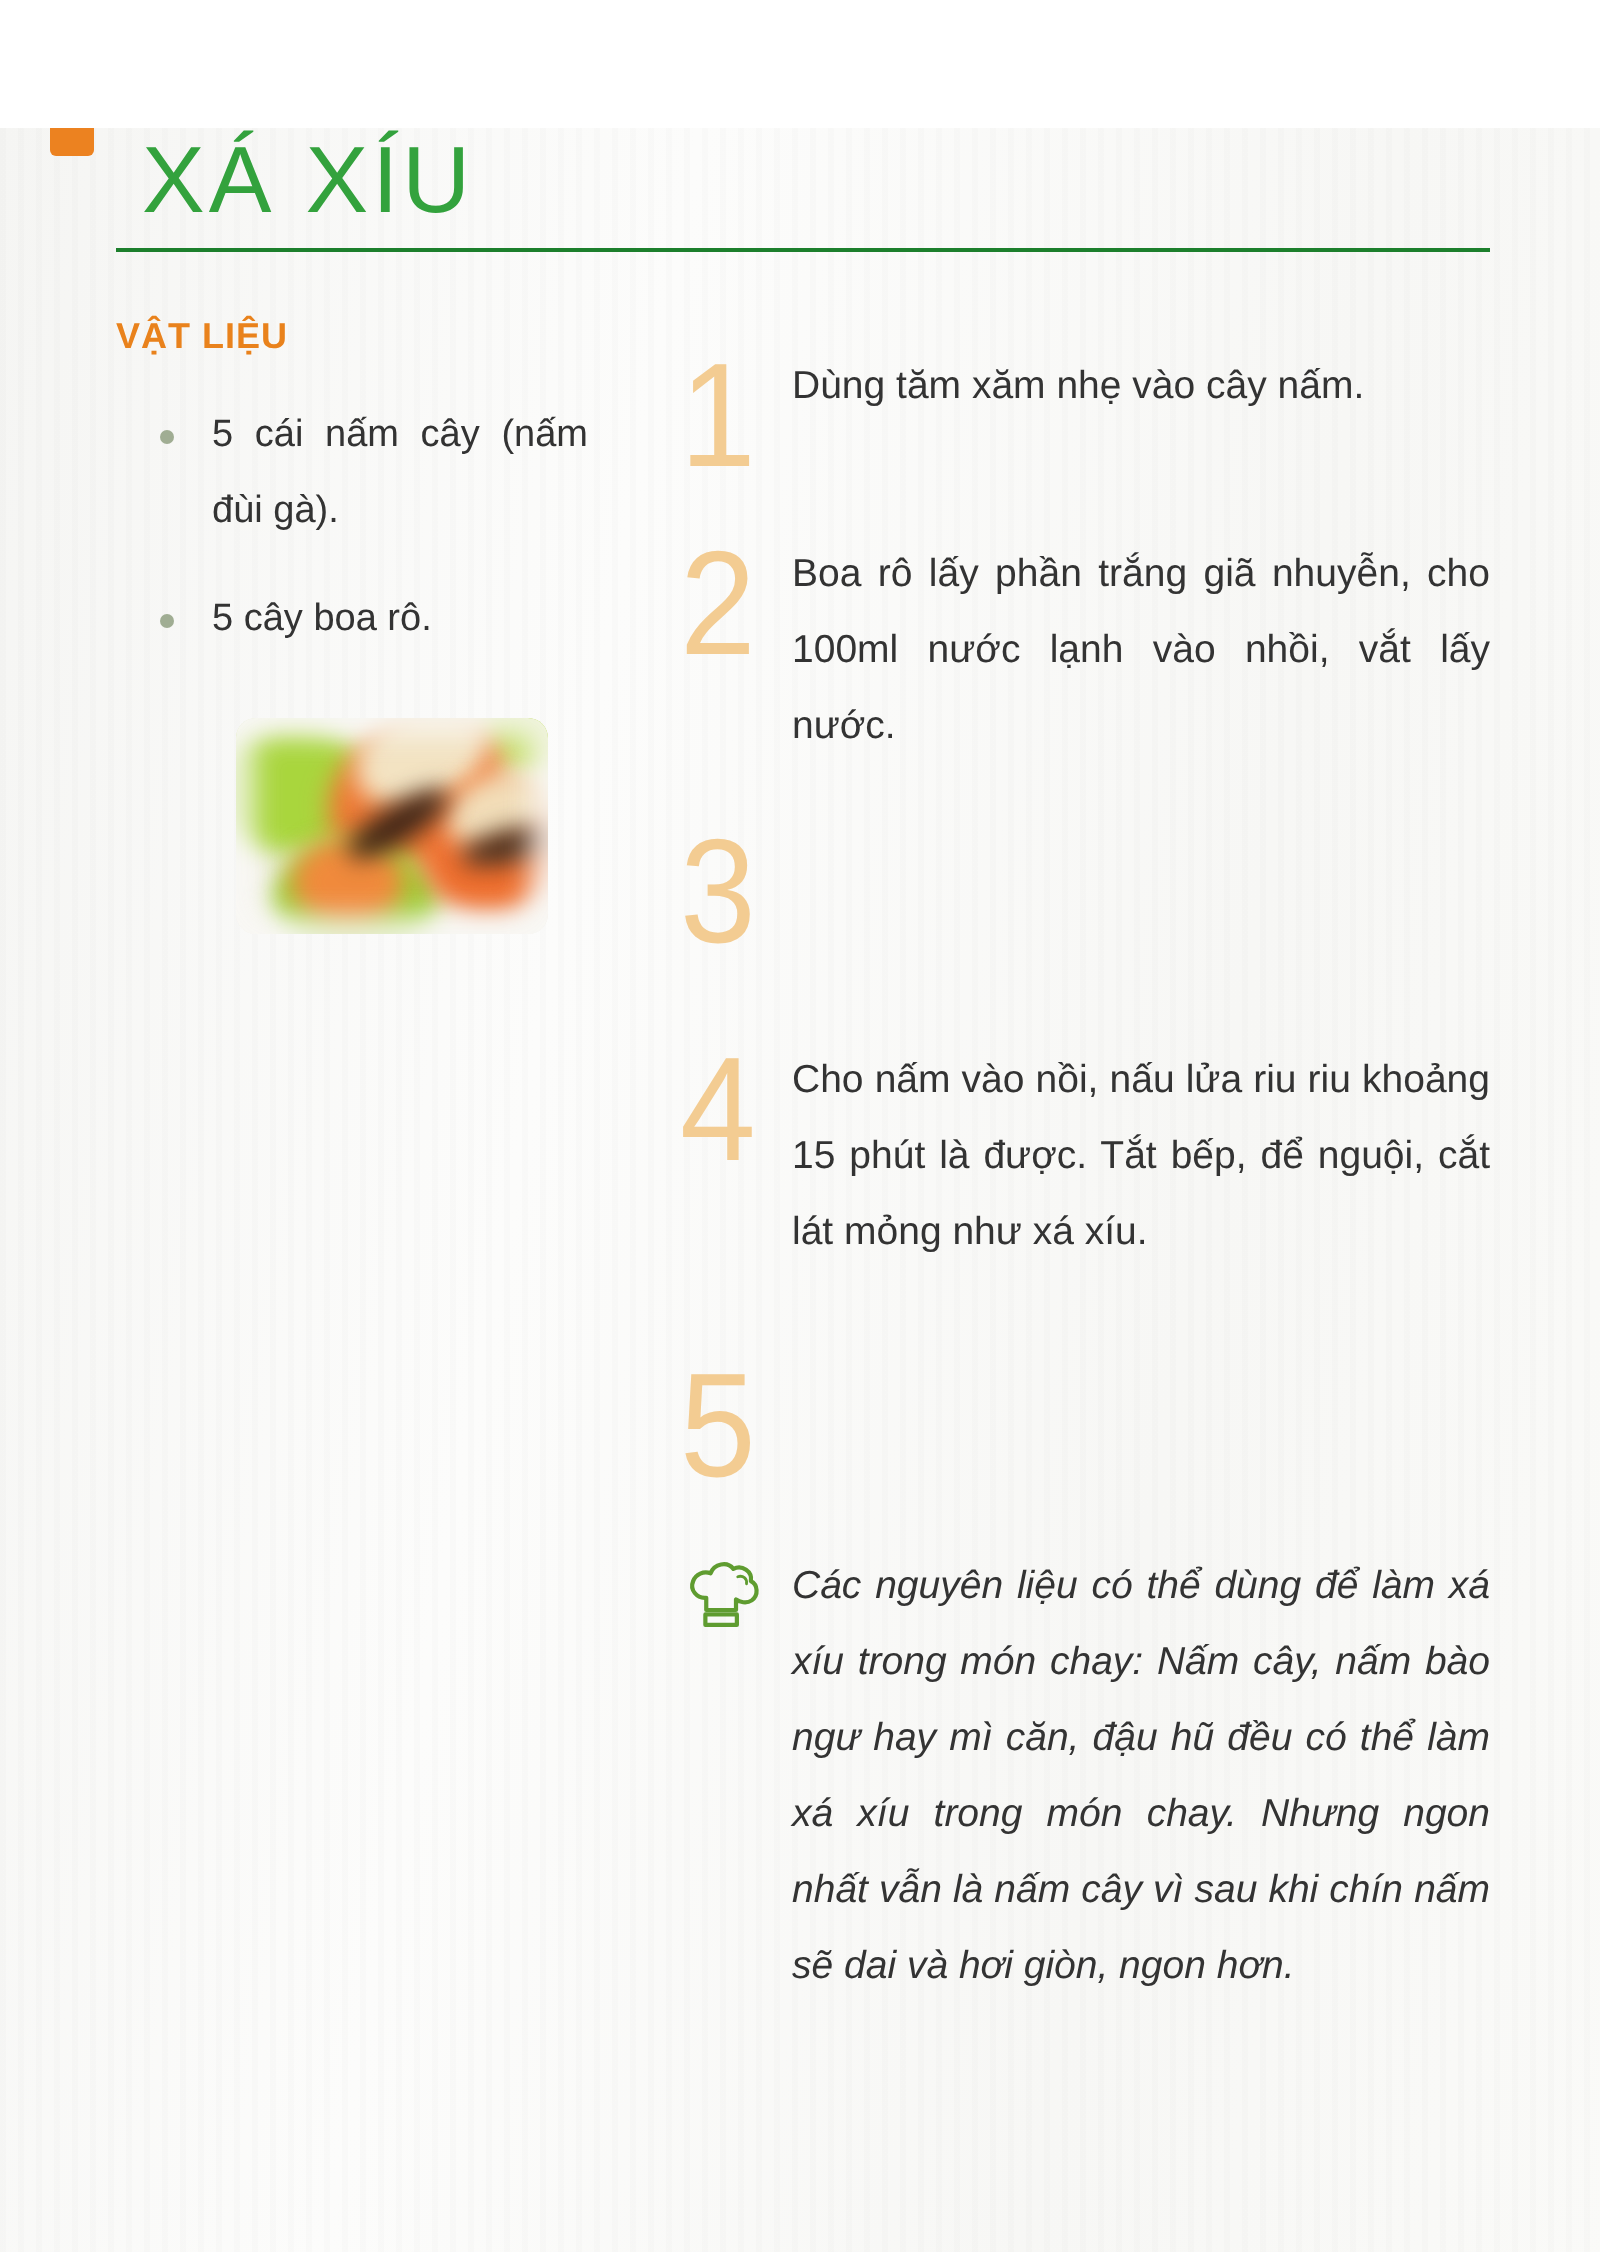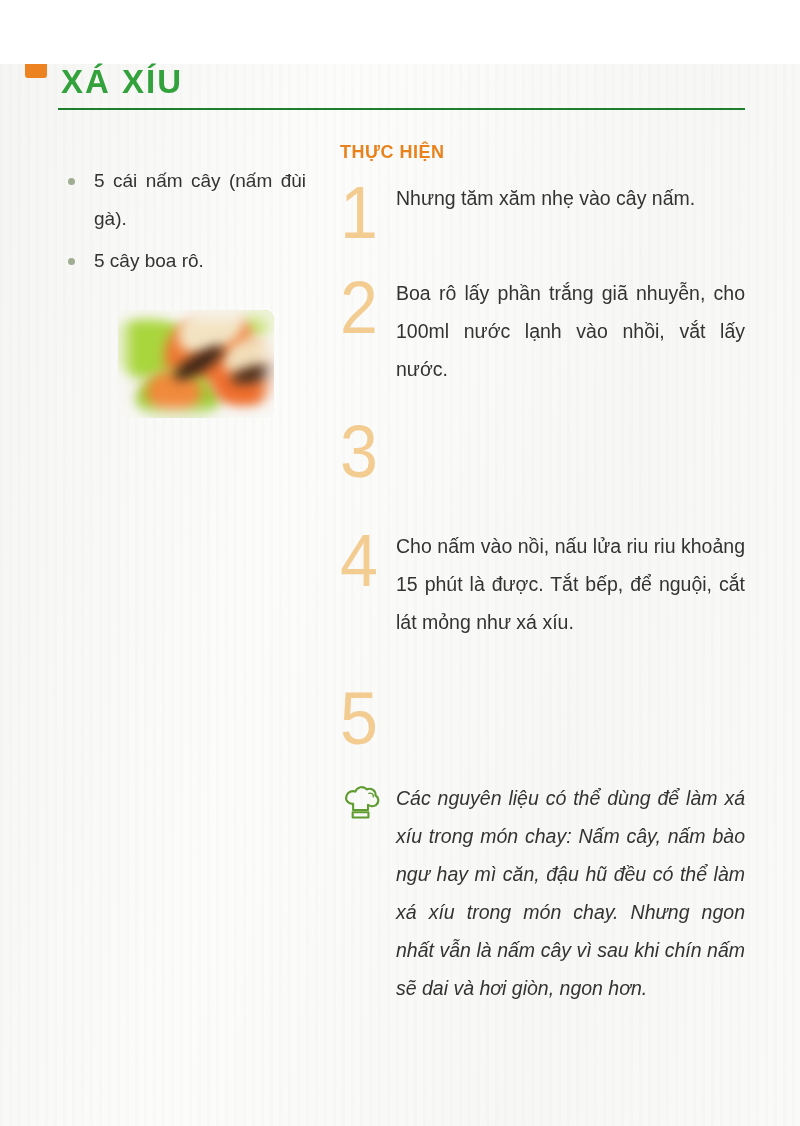--- a/index.html
+++ b/index.html
@@ -18,23 +18,23 @@
     box-sizing:border-box;
     padding:0 55px 0 58px;
   }
   .corner-tab{
     position:absolute;left:25px;top:0;
     width:22px;height:14px;
     background:#ec8220;
     border-radius:0 0 3px 3px;
   }
   h1.title{
-    margin:64px 0 0 3px;
-    font-size:33px;
-    font-weight:700;
+    margin:64px 0 0 13px;
+    font-size:47px;
+    font-weight:400;
     letter-spacing:2px;
     color:#33a23d;
     line-height:1.1;
   }
   .title-rule{
     margin-top:8px;
     height:2px;
     background:#1c7f2c;
   }
   .columns{
@@ -56,21 +56,21 @@
     list-style:none;
     margin:20px 0 0 0;
     padding:0 0 0 32px;
     font-size:19px;
     line-height:38px;
     color:#333;
   }
   ul.ingredients li{
     position:relative;
     text-align:justify;
-    margin:4px;
+    margin:16px;
   }
   ul.ingredients li .bullet{
     position:absolute;
     left:-26px;top:16px;
     width:7px;height:7px;
     border-radius:50%;
     background:#a0ad93;
   }
   
   .food-photo{
@@ -139,20 +139,21 @@
 <div class="page">
 
   <div class="corner-tab"></div>
 
   <h1 class="title">XÁ XÍU</h1>
   <div class="title-rule"></div>
 
   <div class="columns">
 
     <div class="left-col">
+      <h2 class="col-header">VẬT LIỆU</h2>
       <ul class="ingredients">
         <li>
           <span class="bullet"></span>
           <span>5 cái nấm cây (nấm đùi gà).</span>
         </li>
         <li>
           <span class="bullet"></span>
           <span>5 cây boa rô.</span>
         </li>
       </ul>
@@ -168,26 +169,25 @@
         <div class="blob b-cream2"></div>
         <div class="blob b-dark1"></div>
         <div class="blob b-dark2"></div>
         <div class="photo-fade"></div>
       </div>
     </div>
 
     <div class="col-gap"></div>
 
     <div class="right-col">
-      <h2 class="col-header">THỰC HIỆN</h2>
 
       <div class="steps">
         <div class="step">
           <div class="step-num">1</div>
-          <p class="step-text">Nhưng tăm xăm nhẹ vào cây nấm.</p>
+          <p class="step-text">Dùng tăm xăm nhẹ vào cây nấm.</p>
         </div>
         <div class="step">
           <div class="step-num">2</div>
           <p class="step-text">Boa rô lấy phần trắng giã nhuyễn, cho 100ml nước lạnh vào nhồi, vắt lấy nước.</p>
         </div>
         <div class="step">
           <div class="step-num">3</div>
         </div>
         <div class="step" style="margin-top:44px;">
           <div class="step-num">4</div>

